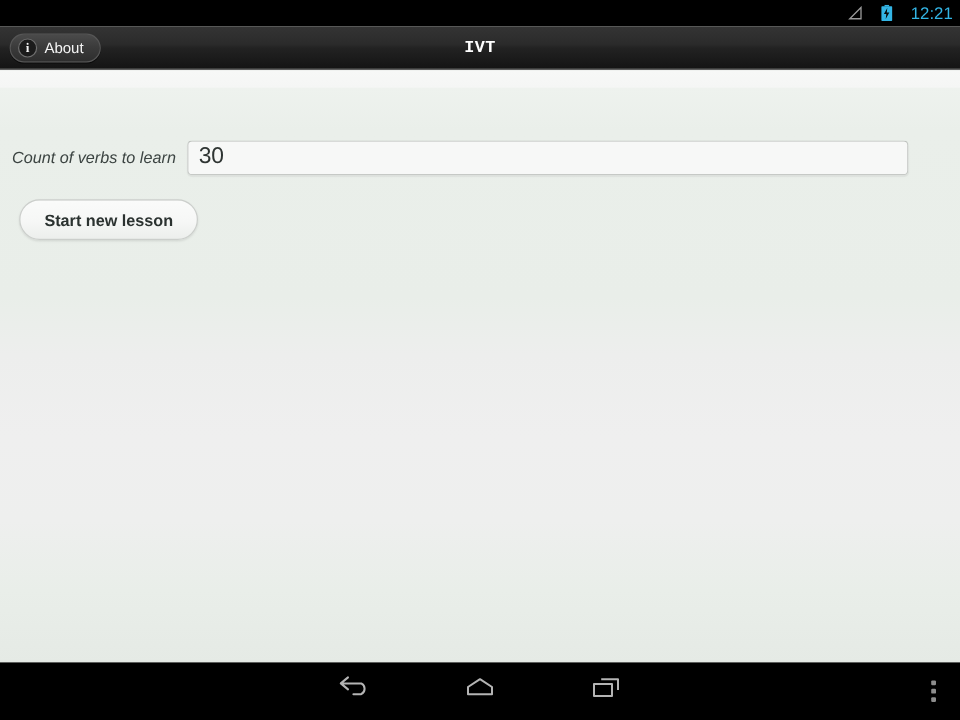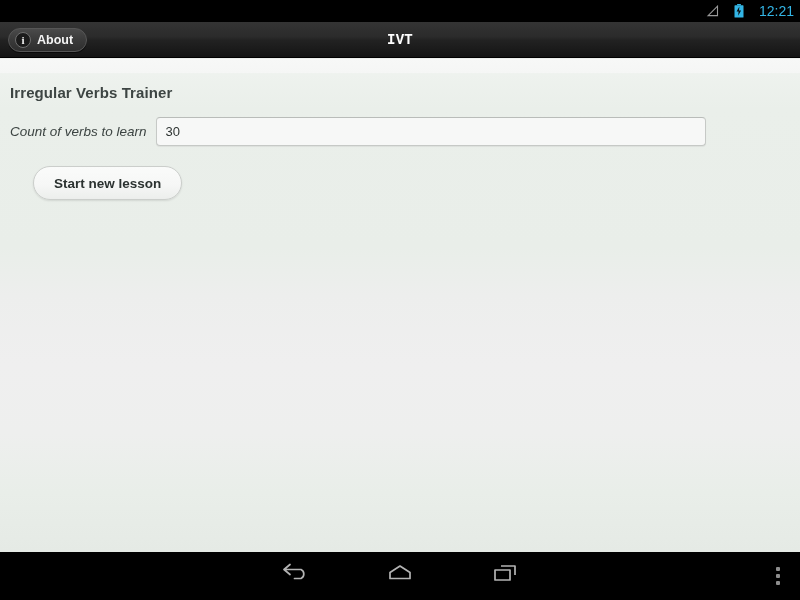--- a/index.html
+++ b/index.html
@@ -76,21 +76,21 @@
     color: #f2f2f2;
     font-size: 11px;
     font-weight: bold;
     line-height: 14px;
     text-align: center;
     font-family: "Liberation Serif", serif;
   }
   #about-label {
     color: #f4f4f4;
     font-size: 12.5px;
-    font-weight: bold;
+    font-weight: normal;
     line-height: 13px;
   }
   #app-title {
     position: absolute;
     left: 0; top: 0;
     width: 800px; height: 36px;
     line-height: 36px;
     text-align: center;
     color: #ffffff;
     font-size: 14px;
@@ -141,37 +141,37 @@
   }
   #count-label {
     margin-left: 10px;
     color: #3c4442;
     font-size: 13.5px;
     white-space: nowrap;
     font-style: italic;
   }
   #count-input {
     margin-left: 9px;
-    width: 550px;
+    width: 601px;
     height: 29px;
     box-sizing: border-box;
     border: 1px solid #c6c9c6;
     border-top-color: #b9bcb9;
     border-radius: 4px;
     background: #f7f8f7;
     color: #2f3533;
-    font-size: 13px;
+    font-size: 19px;
     font-family: "Liberation Sans", sans-serif;
     padding: 0 0 0 9px;
     outline: none;
     box-shadow: 0 1px 1px rgba(0,0,0,0.06);
   }
   #start-button {
     position: absolute;
-    left: 33px; top: 107px;
+    left: 16px; top: 107px;
     height: 34px;
     padding: 0 20px;
     border-radius: 17px;
     box-sizing: border-box;
     background: linear-gradient(to bottom, #fafbfa 0%, #f6f7f6 55%, #eceeec 100%);
     border: 1px solid #cbcecb;
     color: #2b3230;
     font-size: 13.5px;
     font-weight: bold;
     font-family: "Liberation Sans", sans-serif;
@@ -240,21 +240,20 @@
     <div id="app-title">IVT</div>
     <div id="about-button">
       <span id="about-icon">i</span>
       <span id="about-label">About</span>
     </div>
   </div>
 
   <div id="content">
     <div id="top-strip"></div>
 
-    <div id="page-title">Irregular Verbs Trainer</div>
 
     <div id="field-row">
       <span id="count-label">Count of verbs to learn</span>
       <input id="count-input" type="text" value="30" style="">
     </div>
 
     <button id="start-button">Start new lesson</button>
   </div>
 
   <div id="nav-bar">

